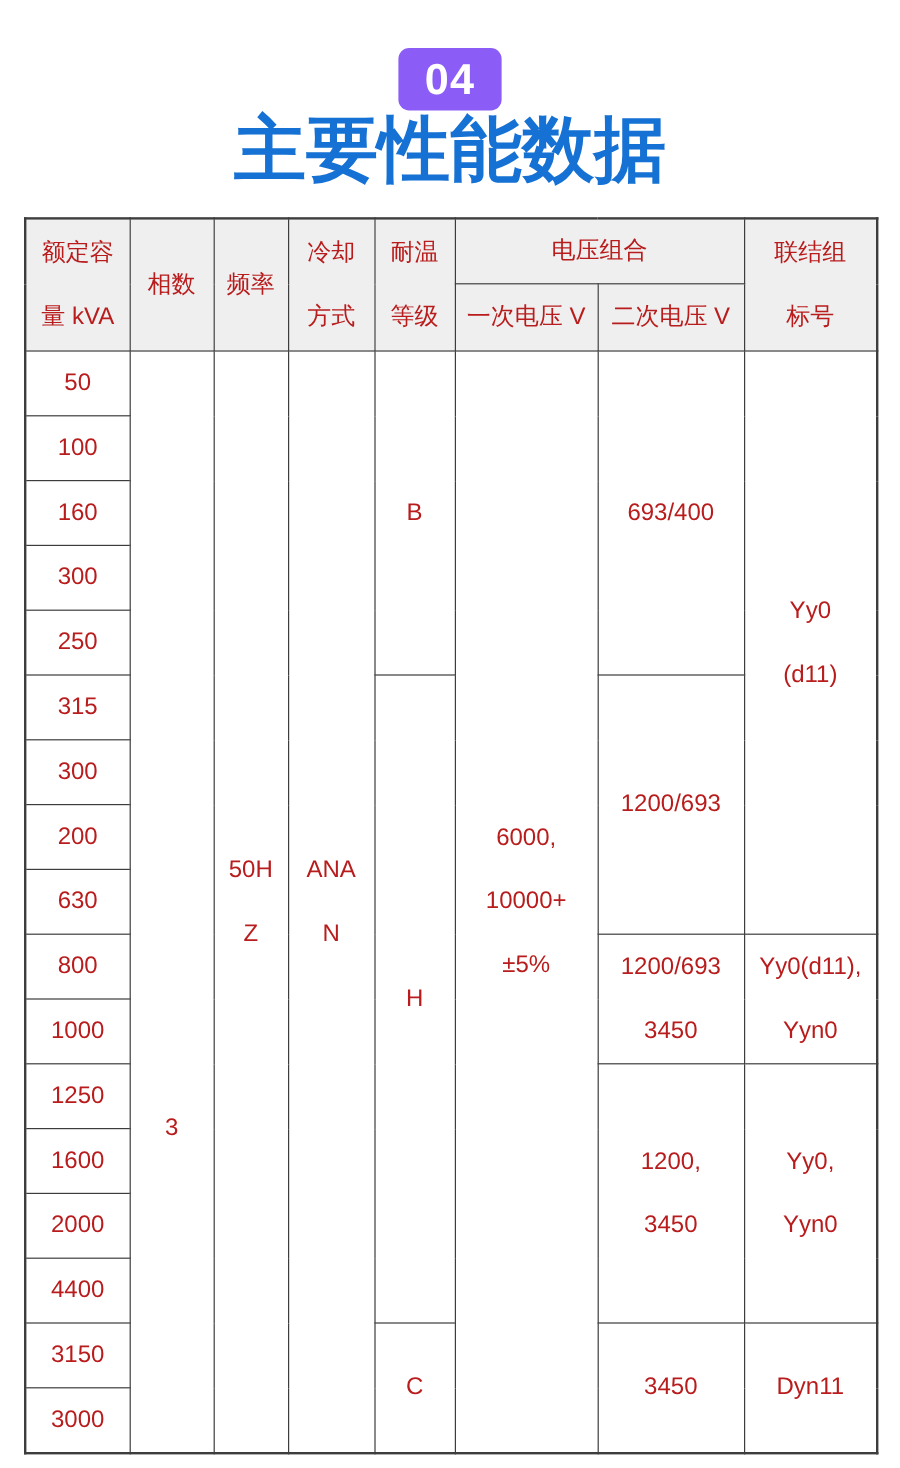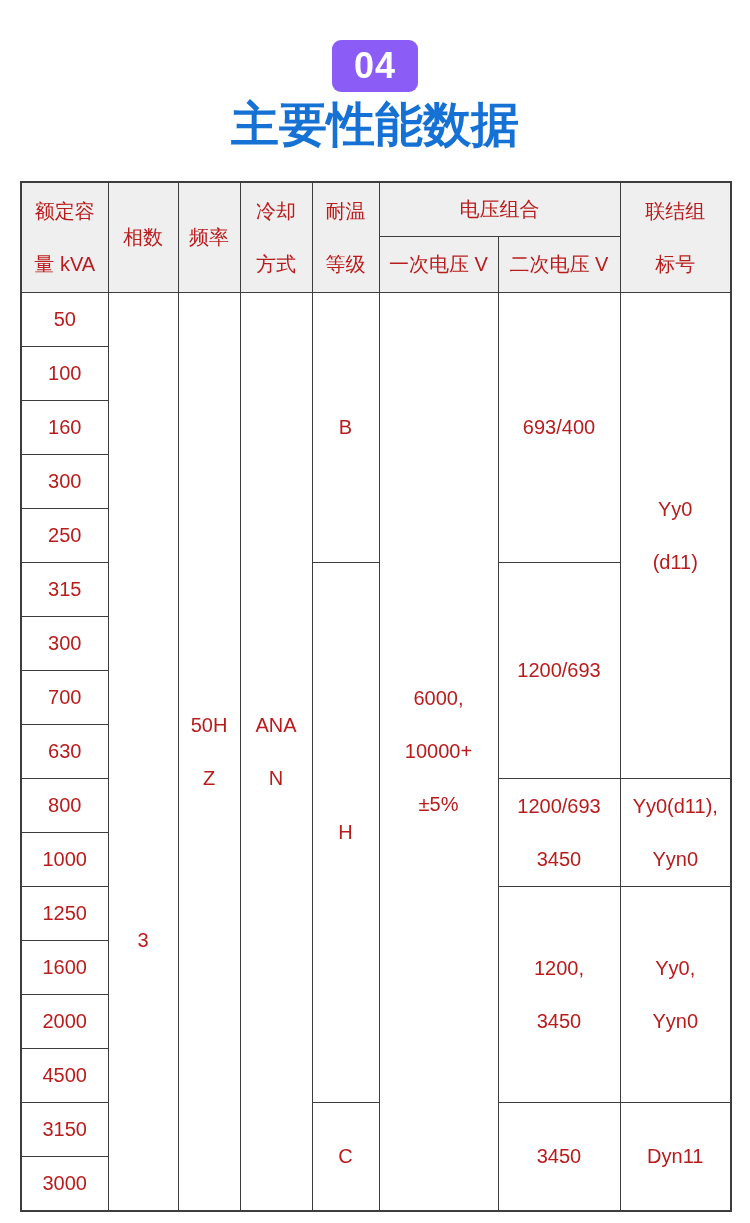--- a/index.html
+++ b/index.html
@@ -10,21 +10,21 @@
   }
   .badge {
     margin:40px auto 0 auto; width:86px; height:52px;
     background:#8b5cf6; border-radius:9px;
     display:flex; align-items:center; justify-content:center;
     color:#ffffff; font-size:36px; font-weight:bold; letter-spacing:1px;
   }
   .title {
     margin-top:7px; text-align:center;
     font-family:"Liberation Serif","DejaVu Serif",serif;
-    font-size:48px; font-weight:bold; color:#1571d3; line-height:52px;
+    font-size:60px; font-weight:bold; color:#1571d3; line-height:52px;
   }
   table.spec {
     position:absolute; left:20px; top:181px;
     border-collapse:collapse; table-layout:fixed;
     border:2px solid #3d3d3d;
   }
   .spec th, .spec td {
     border:1.5px solid #3d3d3d;
     text-align:center; vertical-align:middle;
     white-space:pre-line;
@@ -104,21 +104,21 @@
     </tr>
     <tr>
       <td>315</td>
       <td rowspan="10">H</td>
       <td rowspan="4">1200/693</td>
     </tr>
     <tr>
       <td>300</td>
     </tr>
     <tr>
-      <td>700</td>
+      <td>200</td>
     </tr>
     <tr>
       <td>630</td>
     </tr>
     <tr>
       <td>800</td>
       <td rowspan="2">1200/693
 3450</td>
       <td rowspan="2">Yy0(d11),
 Yyn0</td>
@@ -133,21 +133,21 @@
       <td rowspan="4">Yy0,
 Yyn0</td>
     </tr>
     <tr>
       <td>1600</td>
     </tr>
     <tr>
       <td>2000</td>
     </tr>
     <tr>
-      <td>4500</td>
+      <td>4400</td>
     </tr>
     <tr>
       <td>3150</td>
       <td rowspan="2">C</td>
       <td rowspan="2">3450</td>
       <td rowspan="2">Dyn11</td>
     </tr>
     <tr>
       <td>3000</td>
     </tr>

